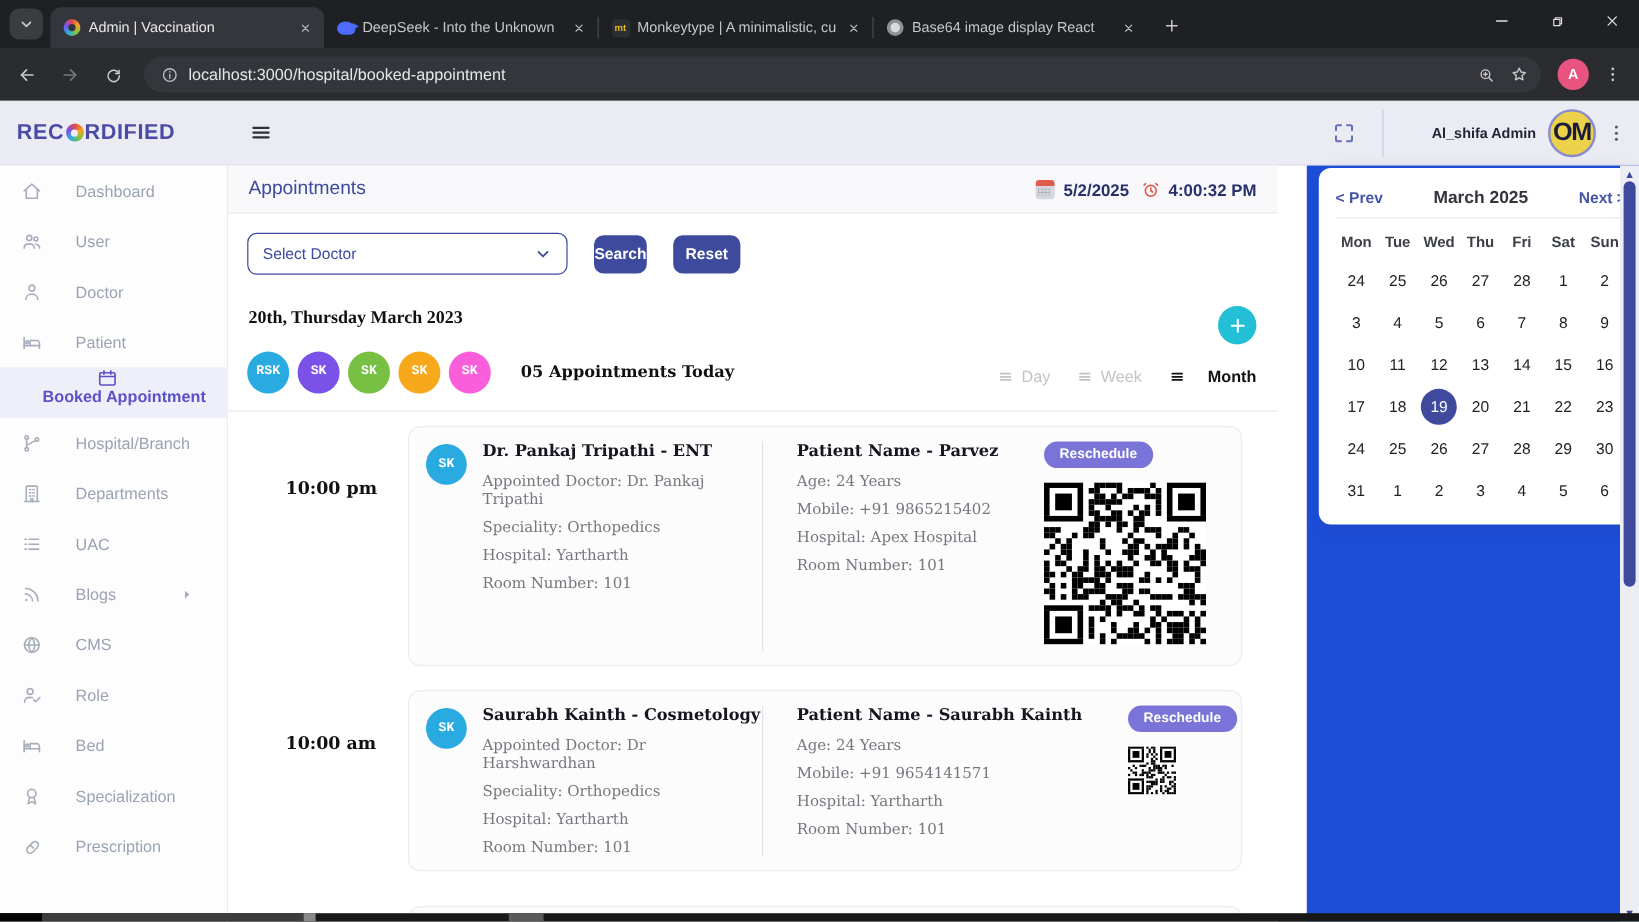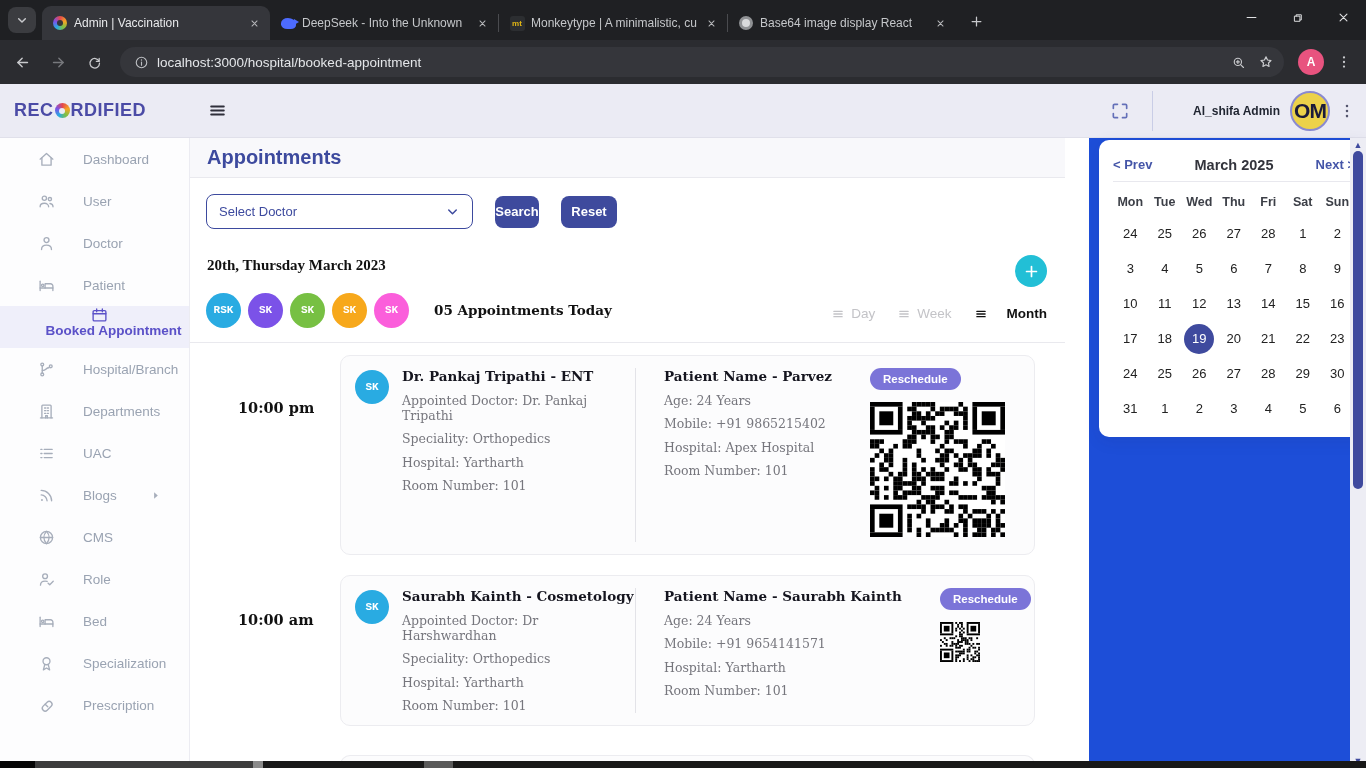--- a/index.html
+++ b/index.html
@@ -43,29 +43,29 @@
   #logo .o:after { content:""; position:absolute; left:4.5px; top:4.5px; width:6px; height:6px; border-radius:50%; background:#ebebf4; }
   #hamburger { margin-left:62px; color:#2f2f3a; display:flex; }
   #header-right { position:absolute; right:10px; top:0; height:54px; display:flex; align-items:center; }
   #fullscreen { color:#6470b8; display:flex; margin-right:22px; }
   #header-divider { width:1px; height:40px; background:#c9cde6; margin-right:40px; }
   #user-name { font-size:12px; font-weight:bold; color:#1f2430; margin-right:10px; }
   #user-avatar { width:40px; height:40px; border-radius:50%; background:#ecd24a; border:2px solid #8a8ad0; color:#1b1b3a; font-weight:bold; font-size:21px; display:flex; align-items:center; justify-content:center; overflow:hidden; letter-spacing:-1px; margin-right:8px; }
   #header-menu { color:#55566e; display:flex; }
   
   #sidebar { position:absolute; left:0; top:138px; width:190px; height:630px; background:#fdfdfe; border-right:1px solid #ececf2; }
-  .side-item { height:42px; display:flex; align-items:center; padding-left:38px; color:#9aa3b2; font-size:13.5px; position:relative; }
+  .side-item { height:42px; display:flex; align-items:center; padding-left:18px; color:#9aa3b2; font-size:13.5px; position:relative; }
   .side-item .ic { display:flex; margin-right:14px; color:#a7aebb; }
   .side-item.active { background:#efeffa; color:#5b51c8; font-weight:bold;flex-direction:column; }
   .side-item.active .ic { color:#5b51c8; }
   .side-item .sub { position:absolute; right:14px; color:#7e8694; display:flex; }
   
   #main { position:absolute; left:190px; top:138px; width:875px; height:630px; background:#fff; }
   #page-bar { height:40px; background:#f8f8fb; border-bottom:1px solid #e9e9ee; display:flex; align-items:center; }
-  #page-title { margin-left:17px; font-size:20px; font-weight:bold; color:#3d4a9e; }
+  #page-title { margin-left:17px; font-size:16px; font-weight:normal; color:#3d4a9e; }
   #datetime { position:absolute; right:18px; top:0; height:40px; display:flex; align-items:center; gap:10px; }
   .dt-group { display:flex; align-items:center; gap:7px; font-size:14px; font-weight:bold; color:#27306b; }
   .cal-mini { width:16px; height:16px; border-radius:3px; background:#d6d8dd; border-top:5px solid #e05a4e; position:relative; }
   .cal-mini:after { content:""; position:absolute; left:2px; top:2px; width:10px; height:6px;
     background:linear-gradient(#aeb2b9 1px,transparent 1px),linear-gradient(90deg,#aeb2b9 1px,transparent 1px); background-size:3px 3px; }
   .alarm { color:#e05a4e; display:flex; }
   #filter-row { display:flex; align-items:center; margin:16px 0 0 16px; }
   #select-doctor { width:267px; height:35px; border:1.6px solid #3d4a9e; border-radius:8px; display:flex; align-items:center; padding:0 12px; color:#3d4a9e; font-size:13px; }
   #select-doctor .ph { flex:1; }
   .btn { height:32px; border-radius:8px; background:#3e4a9d; color:#fff; font-size:13px; font-weight:bold; display:flex; align-items:center; justify-content:center; border:none; }
@@ -429,20 +429,36 @@
             <path d="M10.1 10.1l3.7 3.7" stroke="currentColor" stroke-width="1.9" stroke-linecap="round" stroke-linejoin="round"></path>
           </svg>
         </span>
         <span>Prescription</span>
       </div>
     </div>
 
   <div id="main">
     <div id="page-bar">
       <div id="page-title">Appointments</div>
+      <div id="datetime">
+        <div class="dt-group">
+          <span class="cal-mini"></span>
+          <span>5/2/2025</span>
+        </div>
+        <div class="dt-group">
+          <span class="alarm">
+              <svg viewBox="0 0 24 24" width="16" height="16" class="ic" fill="none">
+                <circle cx="12" cy="13.5" r="6.8" stroke="currentColor" stroke-width="2" stroke-linecap="round" stroke-linejoin="round"></circle>
+                <path d="M12 10v3.5l2.4 1.5" stroke="currentColor" stroke-width="2" stroke-linecap="round" stroke-linejoin="round"></path>
+                <path d="M5.5 4.5 3.5 6.5M18.5 4.5l2 2" stroke="currentColor" stroke-width="2" stroke-linecap="round" stroke-linejoin="round"></path>
+              </svg>
+            </span>
+          <span>4:00:32 PM</span>
+        </div>
+      </div>
     </div>
 
     <div id="filter-row">
       <div id="select-doctor">
         <span class="ph">Select Doctor</span>
         <span style="display:flex;color:#3d4a9e;">
             <svg viewBox="0 0 24 24" width="15" height="15" class="ic" fill="none">
               <path d="M6 9.5l6 6 6-6" stroke="currentColor" stroke-width="2.4" stroke-linecap="round" stroke-linejoin="round"></path>
             </svg>
           </span>

